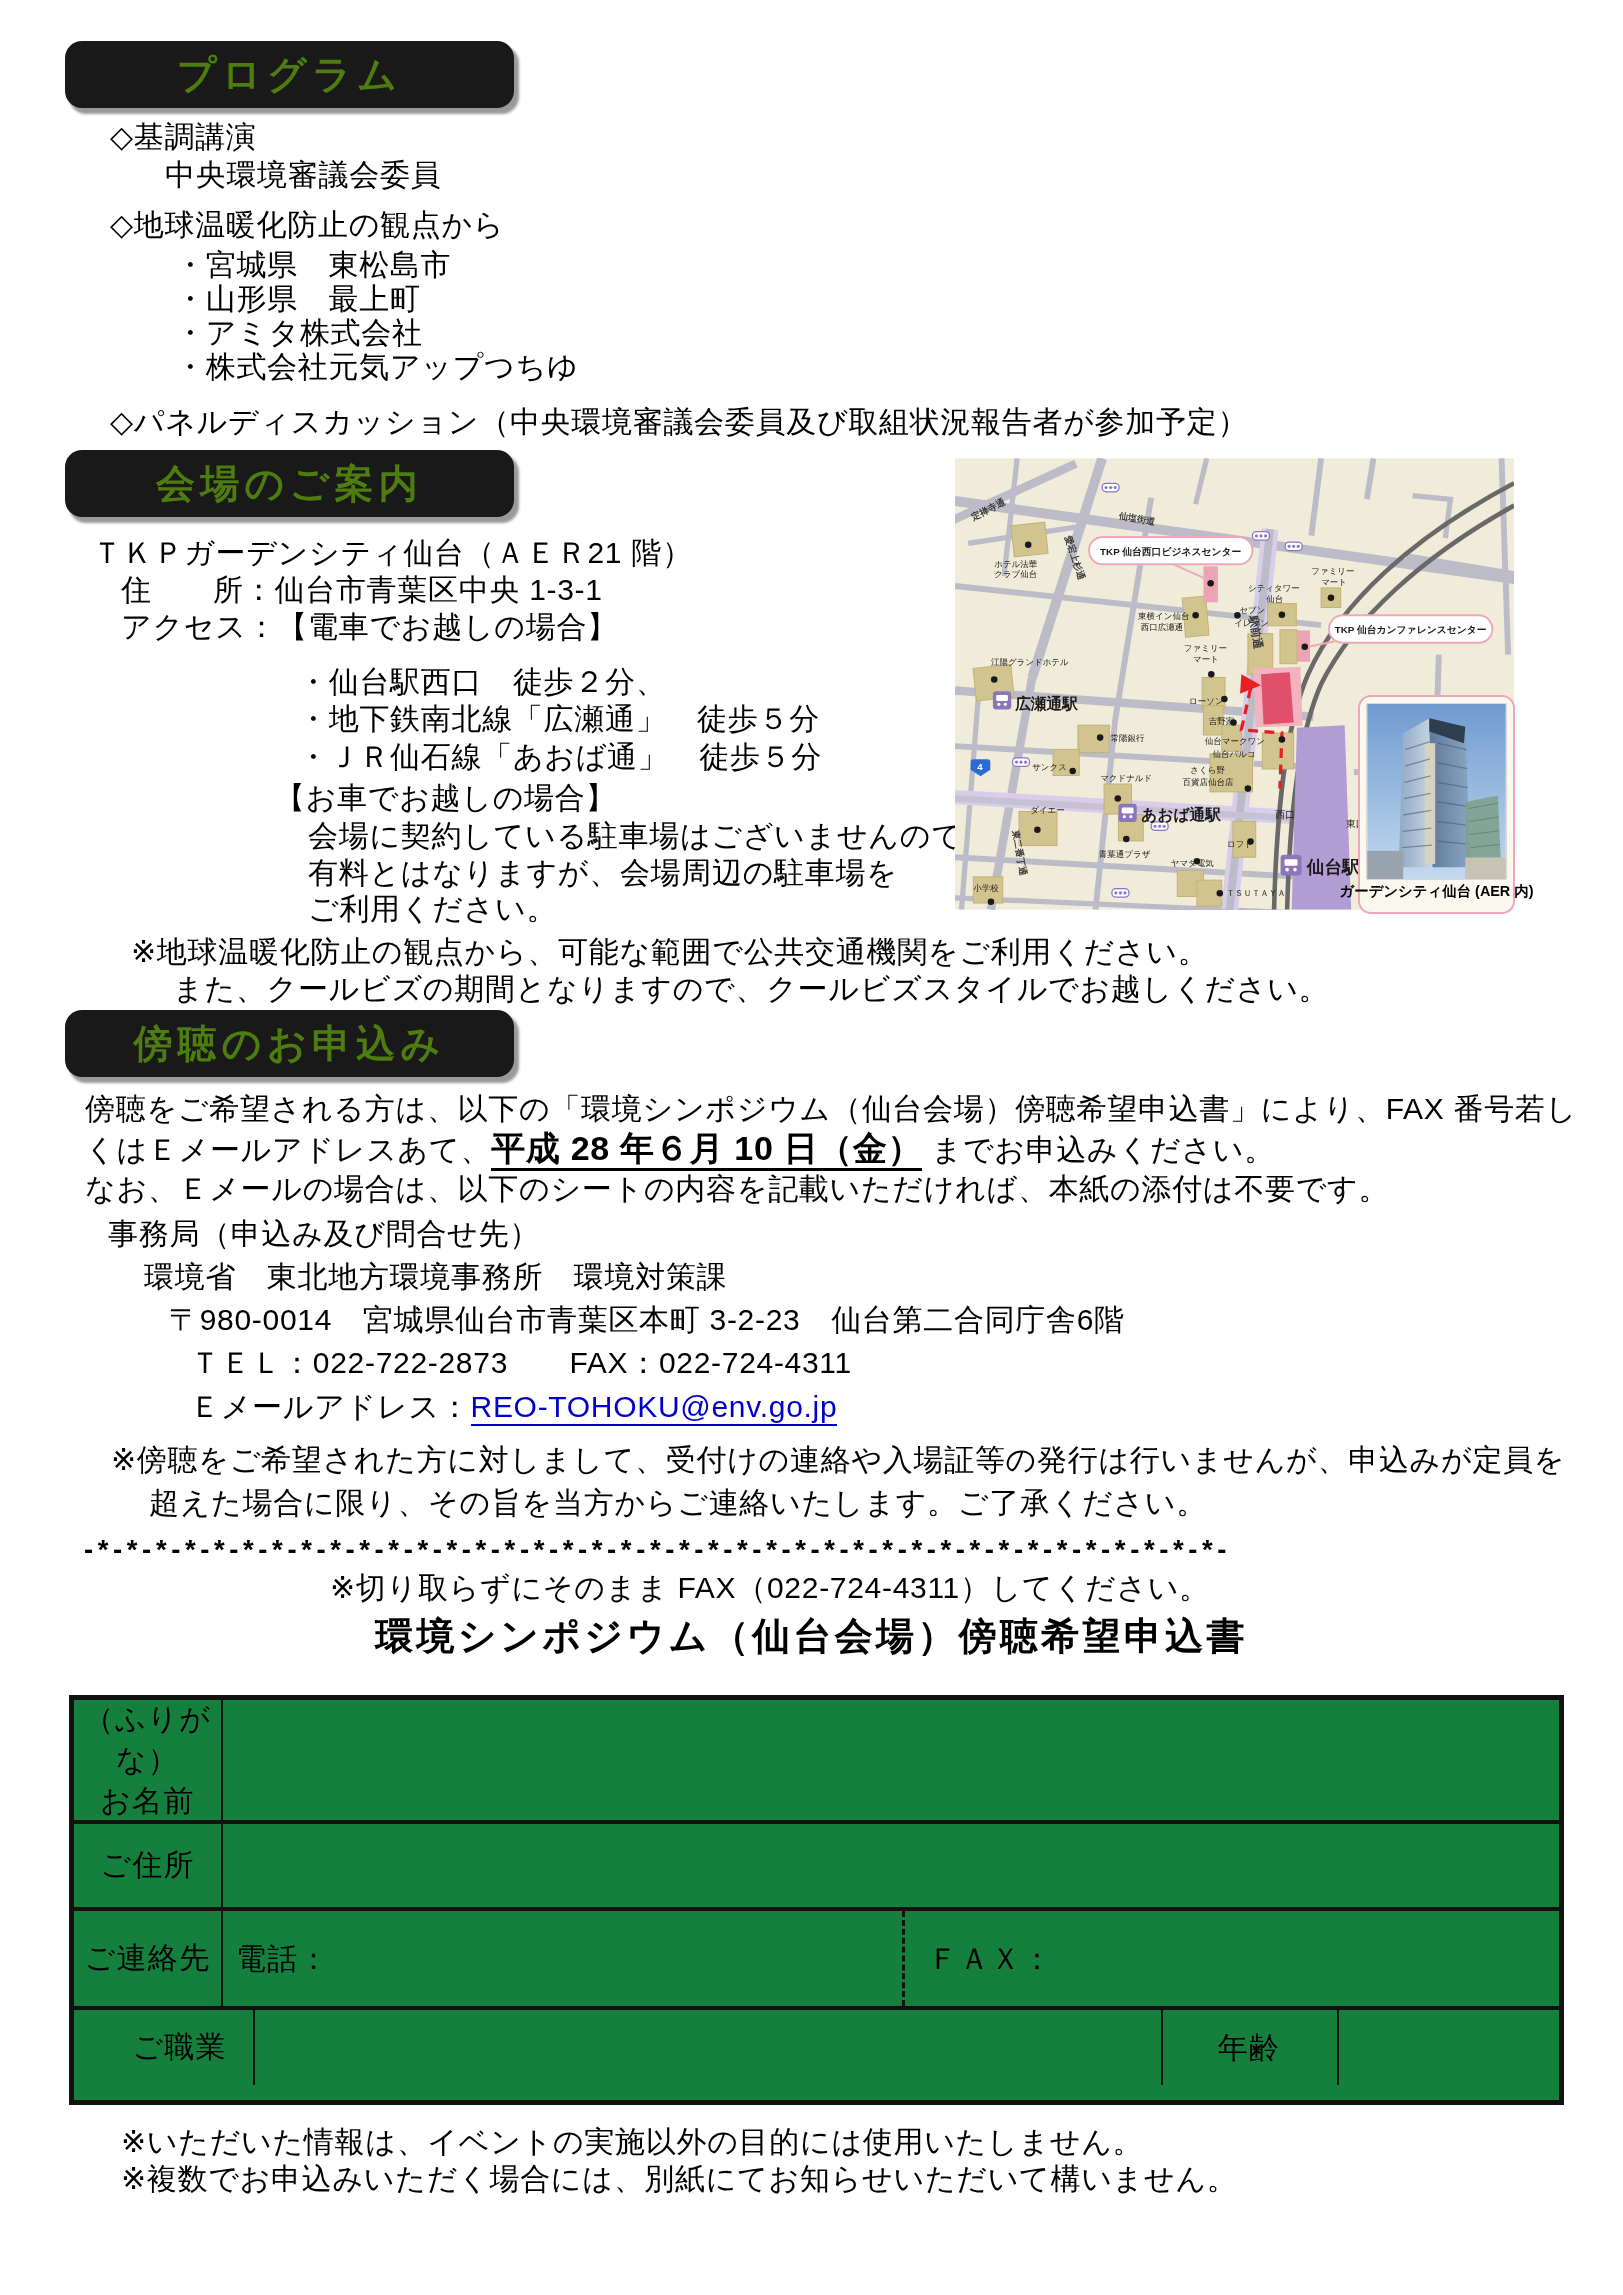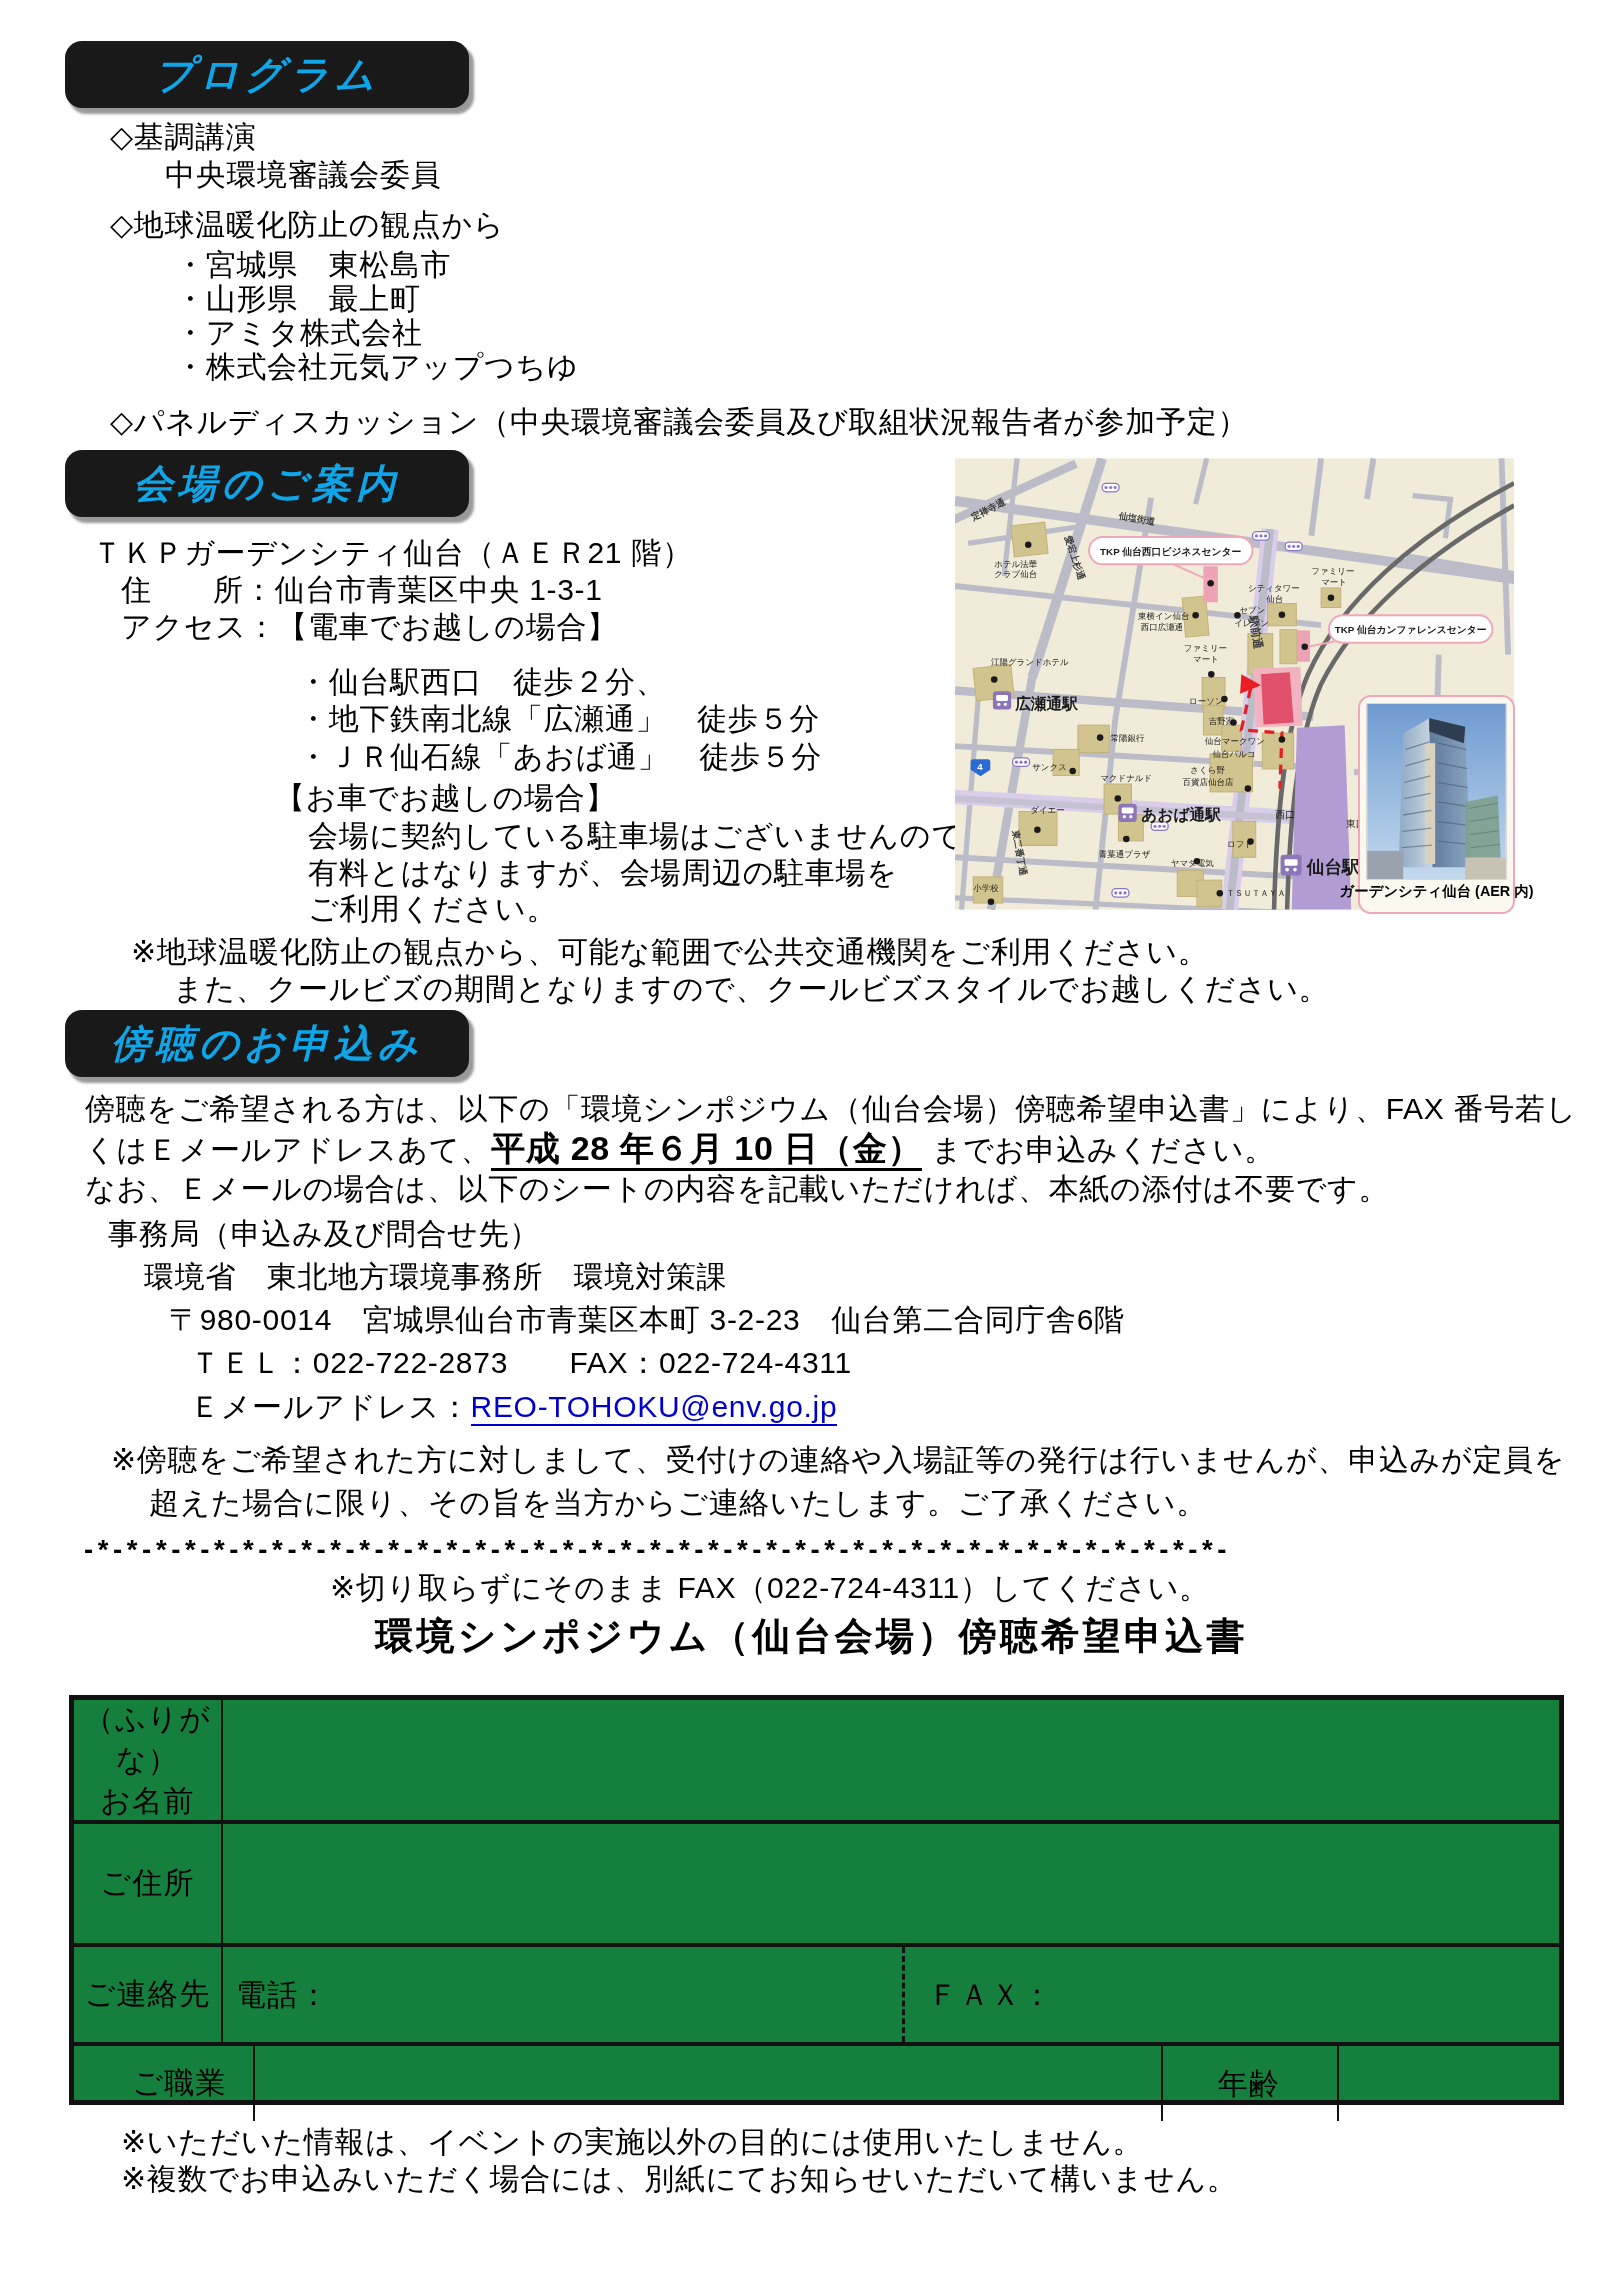--- a/index.html
+++ b/index.html
@@ -1,21 +1,21 @@
 <!DOCTYPE html>
 <html style="font-size:10.5px"><head>
 <meta charset="utf-8">
 <style>
   html,body{margin:0;padding:0;background:#888;}
   .page{position:relative;width:1623px;height:2295px;background:#ffffff;
         font-family:"Liberation Sans","DejaVu Sans",sans-serif;color:#000;overflow:hidden;}
   .t{position:absolute;font-size:30px;line-height:1.2;white-space:pre;letter-spacing:0.7px;}
-  .sec{position:absolute;left:65px;width:404px;height:67px;background:#191919;border-radius:17px;
-       color:#0ea5e9;display:flex;align-items:center;justify-content:center;font-size:39px;font-weight:bold;
-       letter-spacing:5.2px;box-shadow:4.6px 5.2px 2.6px rgba(0,0,0,0.4);font-style:italic;}
+  .sec{position:absolute;left:65px;width:449px;height:67px;background:#191919;border-radius:17px;
+       color:#4d7c0f;display:flex;align-items:center;justify-content:center;font-size:39px;font-weight:bold;
+       letter-spacing:5.2px;box-shadow:4.6px 5.2px 2.6px rgba(0,0,0,0.4);}
   .date-bold{font-size:34px;font-weight:bold;border-bottom:3.3px solid #000;padding-bottom:1.3px;}
   .email-link{color:#0000cc;border-bottom:2.6px solid #0000cc;padding-bottom:1.3px;}
   .cutline{position:absolute;left:84px;top:1534px;font-size:27.5px;font-weight:bold;letter-spacing:4.6px;white-space:nowrap;}
   .formtitle{position:absolute;left:0;top:1611px;width:1623px;text-align:center;font-size:38px;font-weight:bold;letter-spacing:3.3px;}
   
   .apply-table{position:absolute;left:69px;top:1695px;width:1495px;height:410px;border:5.9px solid #111;box-sizing:border-box;background:#15803d;}
   .trow{display:flex;border-bottom:4.6px solid #111;box-sizing:border-box;}
   .trow:last-child{border-bottom:none;margin-left:32px;}
   .tlabel{width:147px;flex-shrink:0;border-right:2px solid #111;display:flex;flex-direction:column;
           align-items:center;justify-content:center;font-size:30px;letter-spacing:1.3px;text-align:center;}
@@ -379,21 +379,21 @@
   <div class="formtitle">環境シンポジウム（仙台会場）傍聴希望申込書</div>
 
   <div class="apply-table">
     <div class="trow" style="height:124px">
       <div class="tlabel">
         <div>（ふりがな）</div>
         <div>お名前</div>
       </div>
       <div class="tvalue"></div>
     </div>
-    <div class="trow" style="height:123px">
+    <div class="trow" style="height:87px">
       <div class="tlabel">ご住所</div>
       <div class="tvalue"></div>
     </div>
     <div class="trow" style="height:99px">
       <div class="tlabel">ご連絡先</div>
       <div class="tvalue">
         <span class="cellword" style="left:13px">電話：</span>
         <span class="cellword" style="left:111px;width:537px"></span>
         <div class="dash-div"></div>
         <span class="cellword" style="left:705px">ＦＡＸ：</span>

